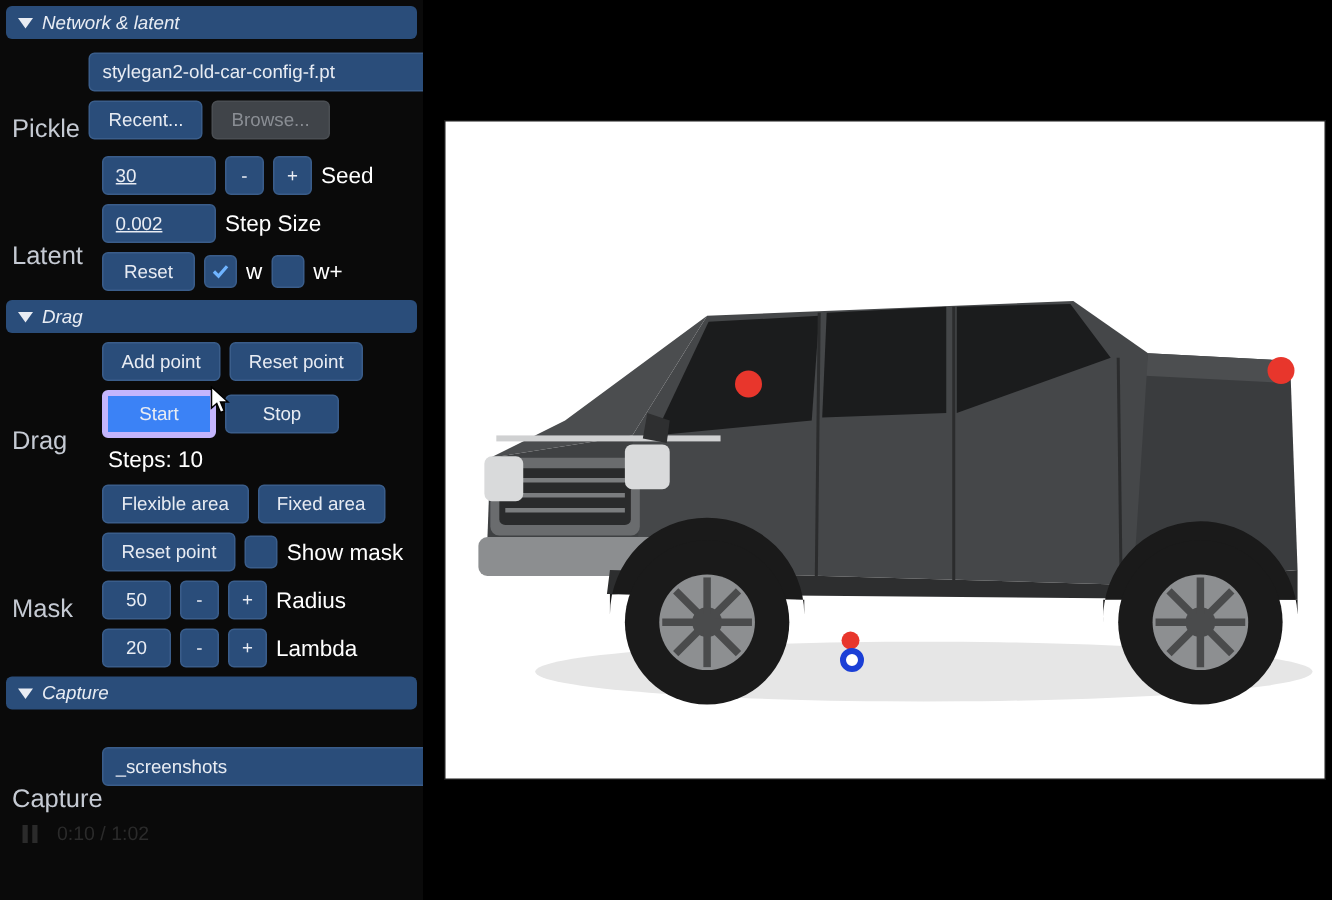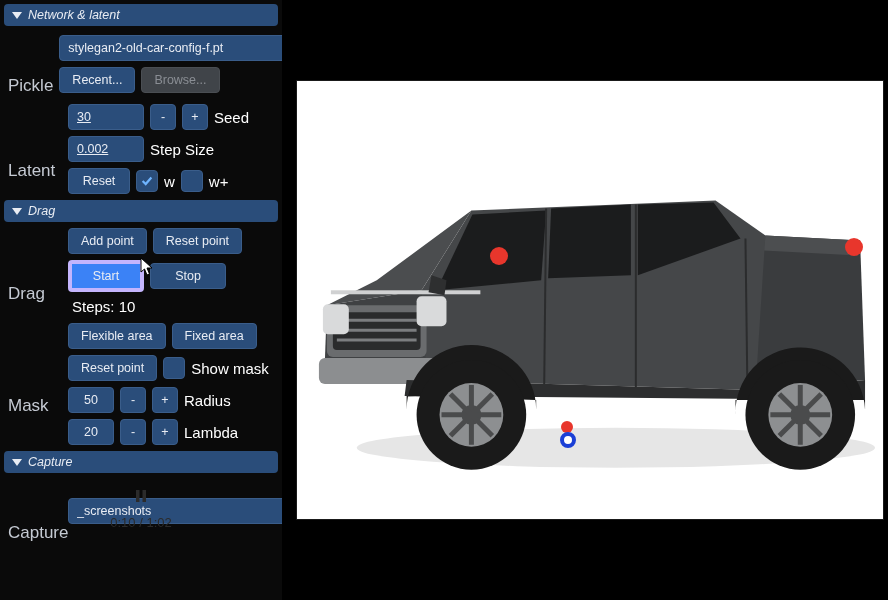--- a/index.html
+++ b/index.html
@@ -139,30 +139,29 @@
     transform: translate(-50%, -50%);
   }
   .marker-red { background: #e8362c; }
   .cursor {
     position: absolute;
     width: 16px; height: 22px;
     pointer-events: none;
   }
   .playbar {
     position: absolute;
-    bottom: 64px;
+    bottom: 31px;
     left: 4px;
     width: 274px;
     color: #2b2b2b;
     font-size: 13px;
     padding: 6px 10px;
     display: flex;
     align-items: center;
     gap: 12px;
-    flex-direction: column;
   }
 </style>
 </head>
 <body>
 
 <div class="sidebar">
 
   <div class="section-header">
     <span class="tri"></span>
     <span>Network &amp; latent</span>

